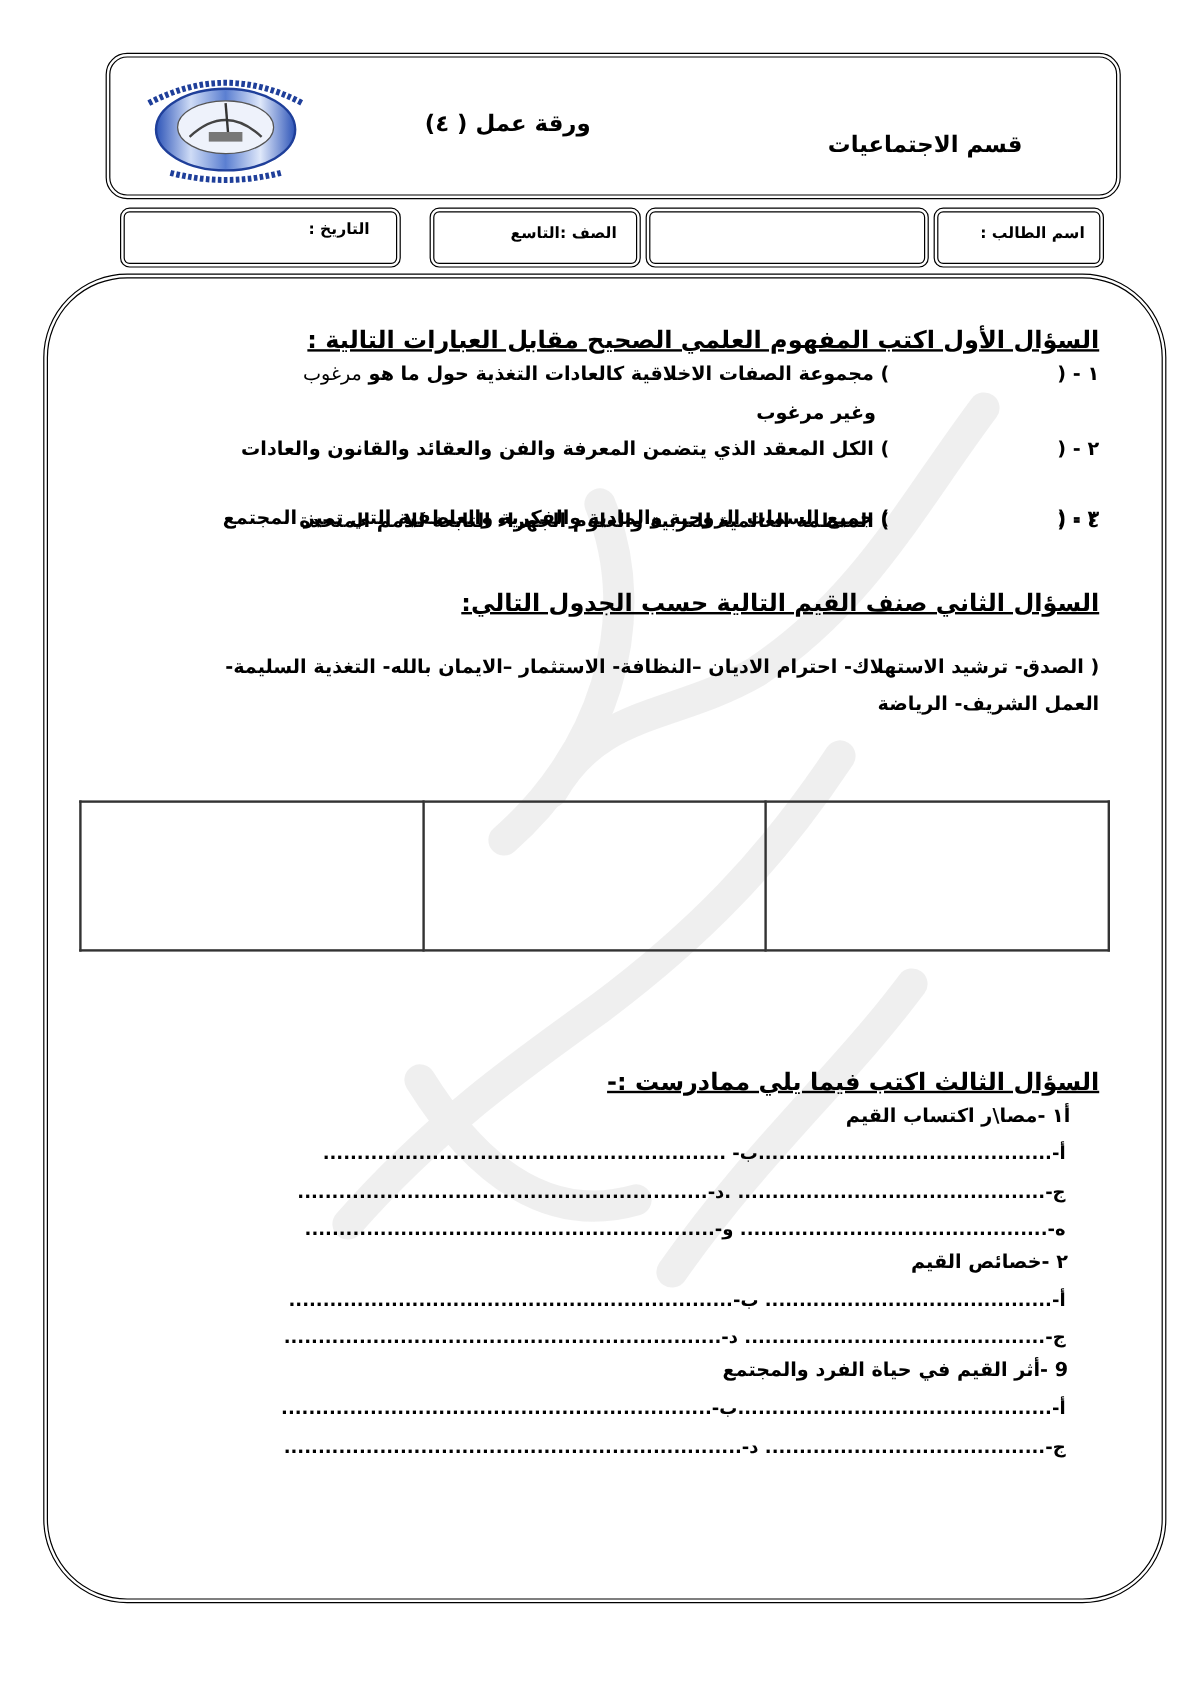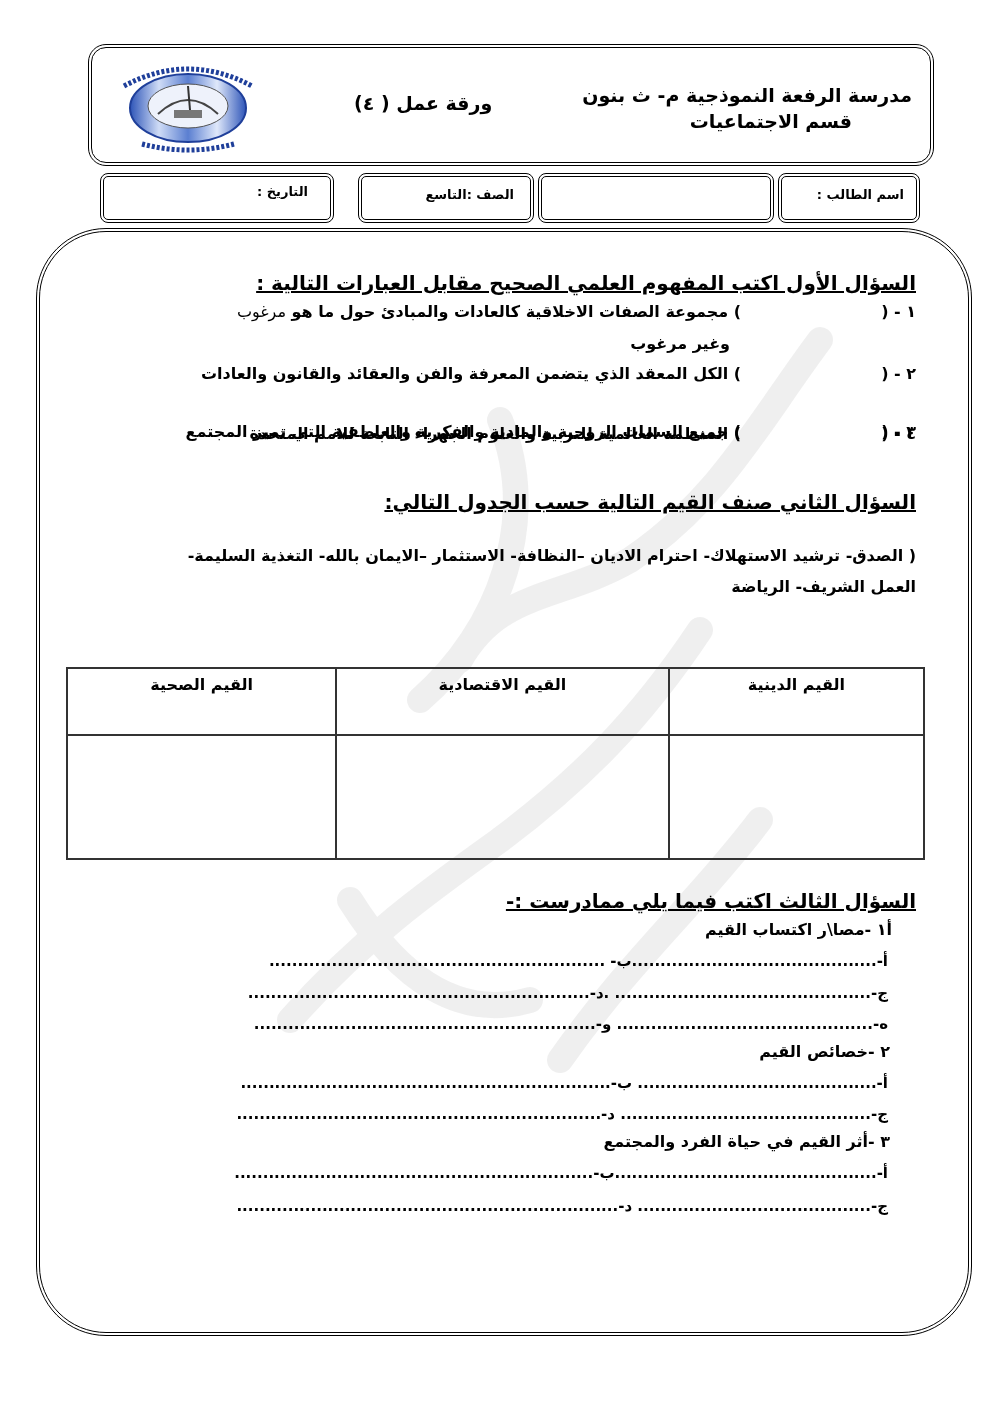--- a/index.html
+++ b/index.html
@@ -38,21 +38,20 @@
   <g fill="none" stroke="#888" stroke-width="26" stroke-linecap="round">
     <path d="M620 40 C560 120 520 200 430 260 C360 300 300 290 260 360"></path>
     <path d="M500 330 C440 420 380 480 300 540 C230 590 160 640 90 720"></path>
     <path d="M300 120 C340 220 300 330 220 400"></path>
     <path d="M150 600 C200 680 260 720 330 700"></path>
     <path d="M560 520 C500 600 430 660 360 760"></path>
   </g>
 </svg>
 
 <div id="header" class="abs">
-  <div class="hline" style="top:34px;">مدرسة الرفعة النموذجية م- ث بنون</div>
   <div class="hline" style="top:60px; right:78px;">قسم الاجتماعيات</div>
   <div id="worksheet">ورقة عمل  (  ٤)</div>
   <svg id="logo" viewBox="0 0 172 100">
     <defs>
       <linearGradient id="lg" x1="0" x2="1">
         <stop offset="0" stop-color="#2e55b8"></stop>
         <stop offset="0.25" stop-color="#cfdcf6"></stop>
         <stop offset="0.5" stop-color="#5b7fd1"></stop>
         <stop offset="0.75" stop-color="#dfe8fa"></stop>
         <stop offset="1" stop-color="#2e55b8"></stop>
@@ -80,21 +79,21 @@
 <div class="ibox" style="left:100px; width:226px;">
   <span class="ilabel" style="right:22px; top:7px;margin-left:43px;">التاريخ :</span>
 </div>
 
 <div id="frame" class="abs"></div>
 
 <div class="q-title" style="top:271px;">السؤال الأول  اكتب المفهوم العلمي الصحيح مقابل العبارات التالية :</div>
 
 <div class="line" style="top:302px;">
   <span>١ - (</span><span style="display:inline-block; width:140px;"></span><span>)</span>
-  <span>مجموعة الصفات الاخلاقية كالعادات والمبادئ حول ما هو</span>
+  <span>مجموعة الصفات الاخلاقية كالعادات التغذية حول ما هو</span>
   <span class="normal">مرغوب</span>
 </div>
 <div class="line" style="top:334px; right:262px;">وغير مرغوب</div>
 
 <div class="line" style="top:364px;">
   <span>٢ - (</span><span style="display:inline-block; width:140px;"></span><span>)</span>
   <span>الكل المعقد الذي يتضمن المعرفة والفن والعقائد والقانون والعادات</span>
 </div>
 <div class="line" style="top:394px;margin-top:28px;">
   <span>٣ - (</span><span style="display:inline-block; width:140px;"></span><span>)</span>
@@ -104,39 +103,34 @@
   <span>٤ - (</span><span style="display:inline-block; width:140px;"></span><span>)</span>
   <span>المنظمة العالمية للتربية والعلوم الجهراء التابعة للامم المتحدة</span>
 </div>
 
 <div class="q-title" style="top:490px;">السؤال الثاني  صنف القيم  التالية حسب الجدول التالي:</div>
 <div class="line" style="top:546px;">( الصدق- ترشيد الاستهلاك- احترام الاديان –النظافة- الاستثمار –الايمان بالله- التغذية السليمة-</div>
 <div class="line" style="top:577px;">العمل الشريف- الرياضة</div>
 
 <table id="values">
   <tbody>
-      <tr class="head">
-    <td>القيم الصحية</td>
-    <td>القيم الاقتصادية</td>
-    <td>القيم الدينية</td>
-  </tr>
   <tr class="body">
     <td></td>
     <td></td>
     <td></td>
   </tr>
 </tbody>
   </table>
 
 <div class="q-title" style="top:889px;">السؤال الثالث  اكتب فيما يلي ممادرست :-</div>
 
 <div class="line" style="top:920px; right:100px;">أ١ -مصا\ر اكتساب القيم</div>
 <div class="dots" style="top:952px; right:104px;margin-left:26px;">أ-...........................................ب-  ...........................................................</div>
 <div class="dots" style="top:984px; right:104px;">ج-.............................................  .د-............................................................</div>
 <div class="dots" style="top:1015px; right:104px;">ه-.............................................  و-............................................................</div>
 
 <div class="line" style="top:1042px; right:102px;">٢ -خصائص القيم</div>
 <div class="dots" style="top:1074px; right:104px;">أ-..........................................   ب-.................................................................</div>
 <div class="dots" style="top:1105px; right:104px;">ج-............................................ د-................................................................</div>
 
-<div class="line" style="top:1132px; right:102px;">٣ -أثر القيم في حياة الفرد والمجتمع</div>
+<div class="line" style="top:1132px; right:102px;">9 -أثر القيم في حياة الفرد والمجتمع</div>
 <div class="dots" style="top:1164px; right:104px;">أ-..............................................ب-...............................................................</div>
 <div class="dots" style="top:1197px; right:104px;">ج-.........................................   د-...................................................................</div>
 
 </body></html>

